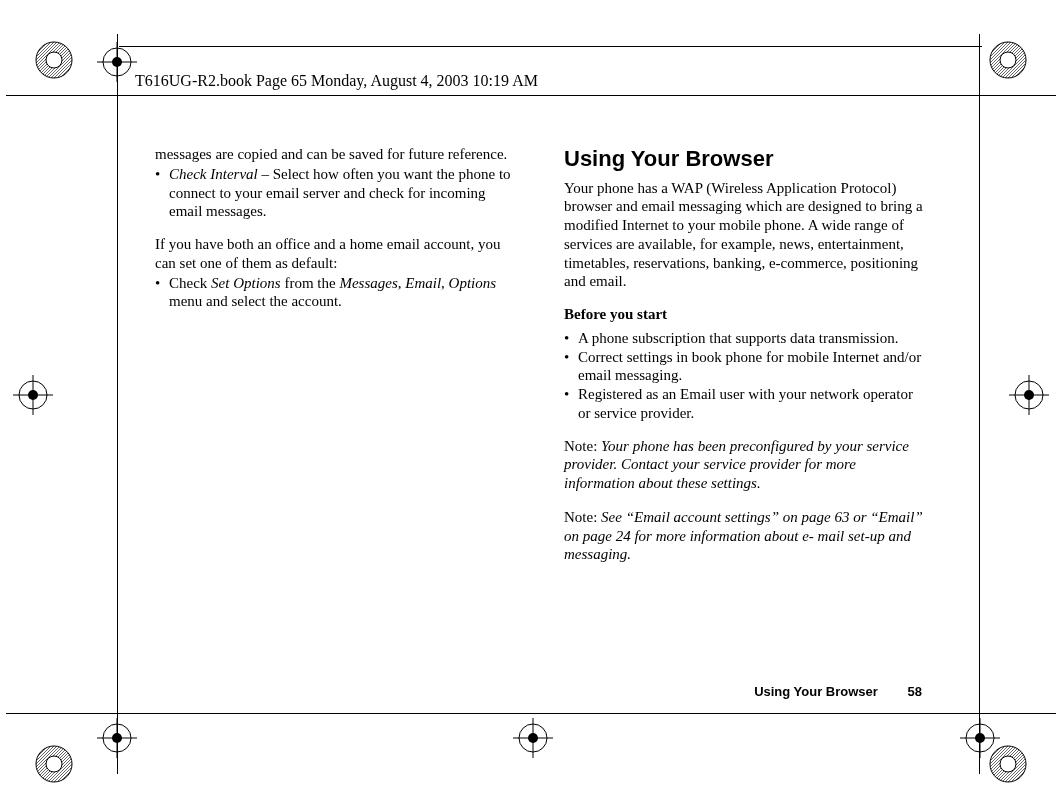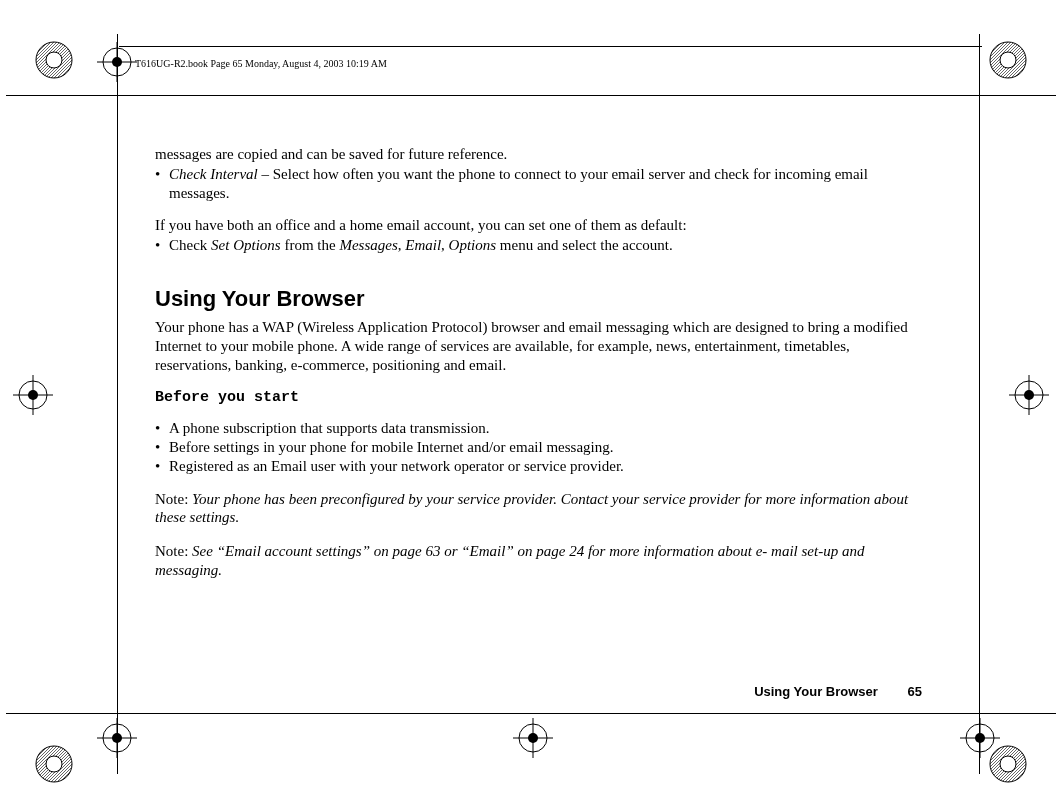--- a/index.html
+++ b/index.html
@@ -20,23 +20,23 @@
   }
   .header-rule-top {
     position: absolute;
     top: 46px;
     left: 119px;
     right: 80px;
     border-top: 1px solid #000;
   }
   .header-text {
     position: absolute;
-    top: 58px;
+    top: 72px;
     left: 135px;
-    font-size: 10px;
+    font-size: 16px;
     font-family: "Times New Roman", serif;
   }
   .vline {
     position: absolute;
     top: 0;
     bottom: -770px;
     width: 0;
     border-left: 1px solid #000;
   }
   .hline {
@@ -45,22 +45,21 @@
     right: 0;
     height: 0;
     border-top: 1px solid #000;
   }
   .content {
     position: absolute;
     top: 145px;
     left: 155px;
     width: 770px;
     display: flex;
-    gap: 30px;
-    flex-direction: column;
+    gap: 48px;
   }
   .col {
     flex: 1;
     font-size: 15px;
     line-height: 1.25;
   }
   .col p { margin: 0 0 1px 0; }
   .bullet-row {
     display: flex;
     margin: 0;
@@ -72,24 +71,24 @@
   }
   .bullet-body { flex: 1; }
   .indent { margin-left: 14px; }
   .h1 {
     font-family: Arial, Helvetica, sans-serif;
     font-weight: bold;
     font-size: 22px;
     margin: 0 0 6px 0;
   }
   .h2 {
-    font-family: Liberation Mono, monospace;
+    font-family: Liberation Serif, serif;
     font-weight: bold;
     font-size: 15px;
-    margin: 14px 0 12px 0;
+    margin: 14px 0 5px 0;
   }
   .footer {
     position: absolute;
     bottom: 108px;
     right: 140px;
     font-family: Arial, Helvetica, sans-serif;
     font-weight: bold;
     font-size: 13px;
   }
   .footer .pn { margin-left: 26px; }
@@ -199,35 +198,35 @@
     <p>Your phone has a WAP (Wireless Application Protocol) browser and email messaging which are designed to bring a modified Internet to your mobile phone. A wide range of services are available, for example, news, entertainment, timetables, reservations, banking, e-commerce, positioning and email.</p>
 
     <div class="h2">Before you start</div>
 
     <div class="bullet-row">
       <div class="bullet-dot">•</div>
       <div class="bullet-body">A phone subscription that supports data transmission.</div>
     </div>
     <div class="bullet-row">
       <div class="bullet-dot">•</div>
-      <div class="bullet-body">Before settings in your phone for mobile Internet and/or email messaging.</div>
+      <div class="bullet-body">Correct settings in book phone for mobile Internet and/or email messaging.</div>
     </div>
     <div class="bullet-row">
       <div class="bullet-dot">•</div>
       <div class="bullet-body">Registered as an Email user with your network operator or service provider.</div>
     </div>
 
     <div class="spacer"></div>
     <p>
       <span class="b">Note:</span><span class="it"> Your phone has been preconfigured by your service provider. Contact your service provider for more information about these settings.</span>
     </p>
 
     <div class="spacer"></div>
     <p>
       <span class="b">Note:</span><span class="it"> See “Email account settings” on page 63 or “Email” on page 24 for more information about e- mail set-up and messaging.</span>
     </p>
   </div>
 </div>
 
 <div class="footer">
   <span>Using Your Browser</span>
-  <span class="pn">65</span>
+  <span class="pn">58</span>
 </div>
 
 </body></html>

